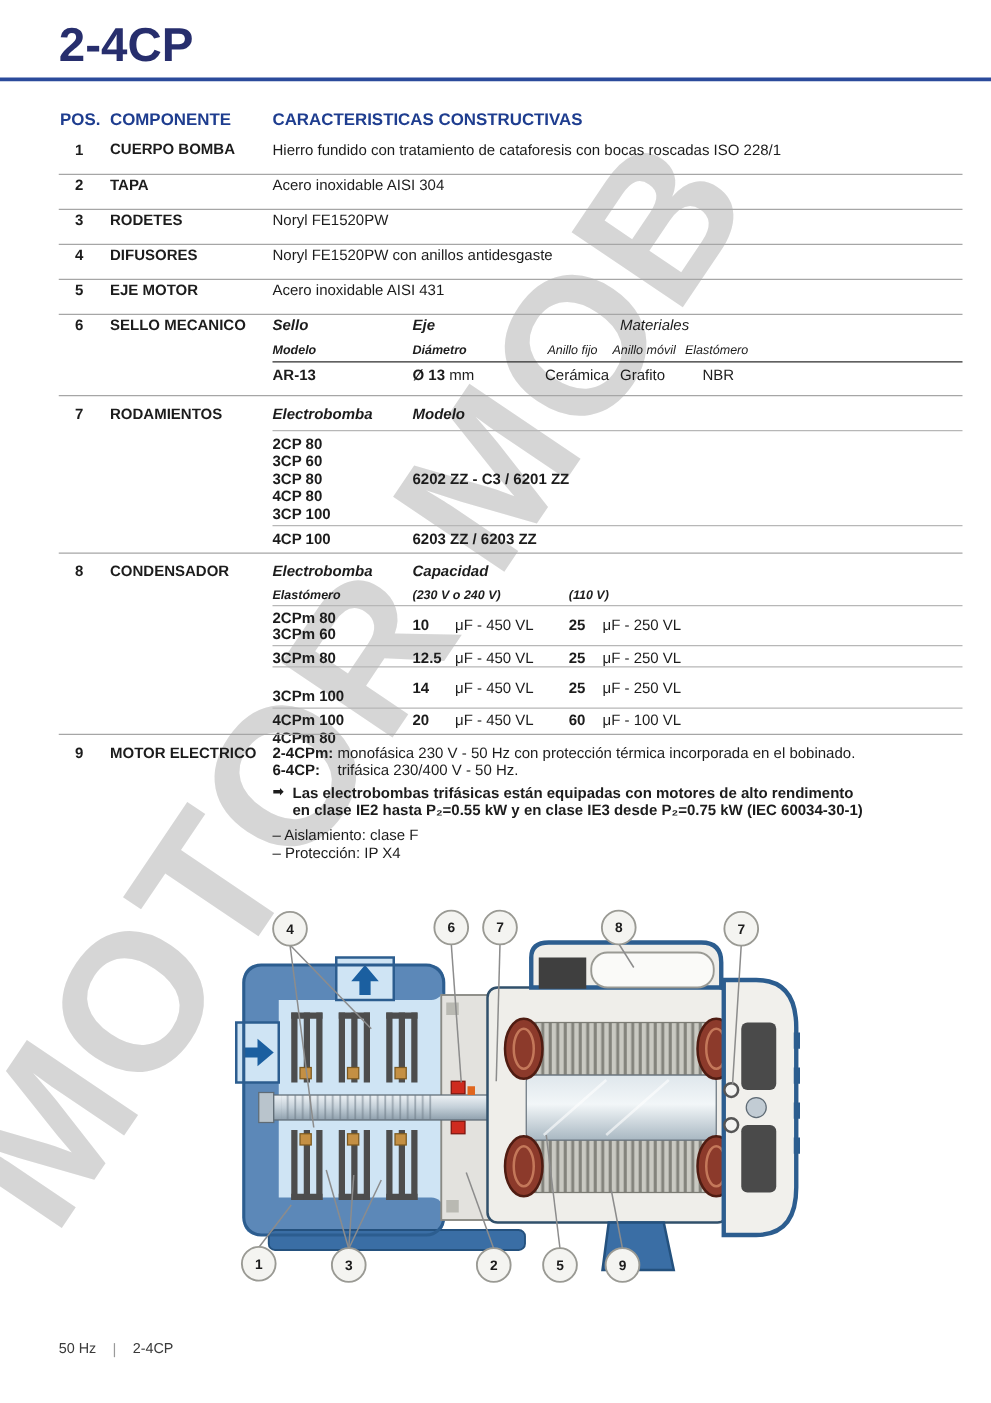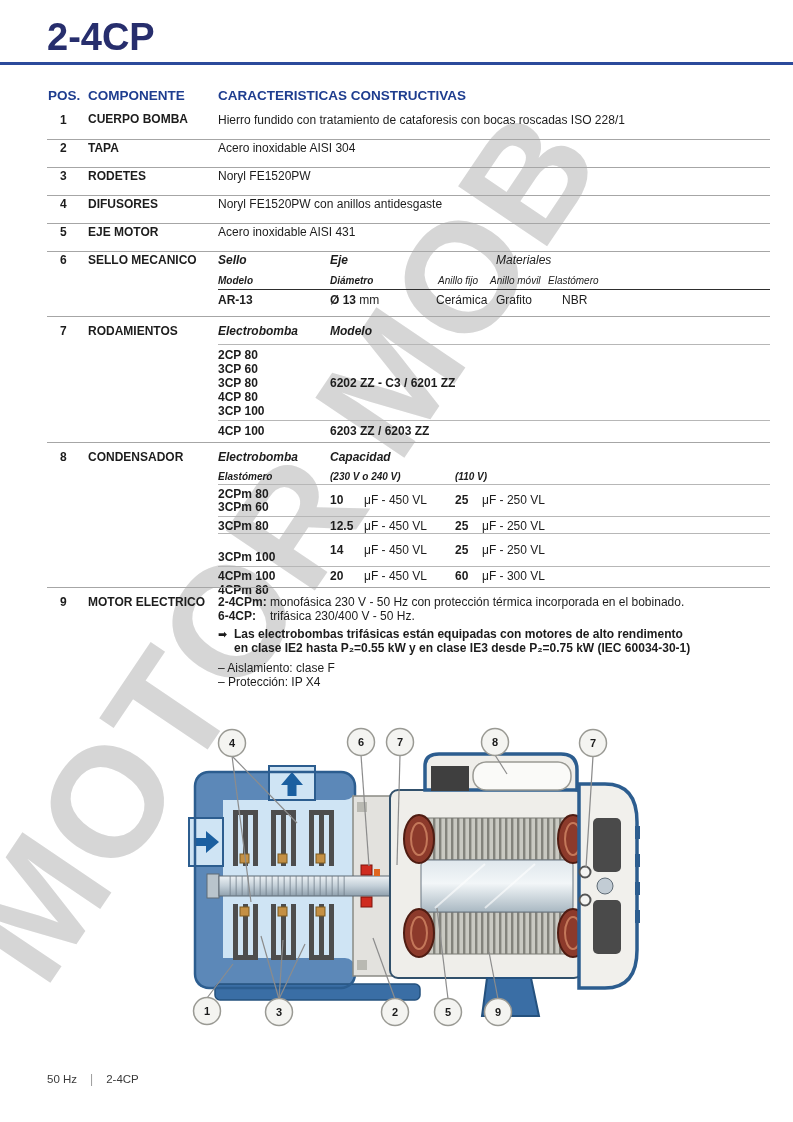--- a/index.html
+++ b/index.html
@@ -130,21 +130,21 @@
     <div class="sub-sep" style="top:533px;"></div>
 
     <div class="t b" style="left:218px; top:543px;margin-top:40px;">4CPm 80</div>
     <div class="t b" style="left:218px; top:550px;">3CPm 100</div>
     <div class="t" style="left:330px; top:543px;"><span class="num230">14</span><span class="unit">μF - 450 VL</span></div>
     <div class="t" style="left:455px; top:543px;"><span class="num110">25</span><span class="unit">μF - 250 VL</span></div>
     <div class="sub-sep" style="top:566px;"></div>
 
     <div class="t b" style="left:218px; top:569px;">4CPm 100</div>
     <div class="t" style="left:330px; top:569px;"><span class="num230">20</span><span class="unit">μF - 450 VL</span></div>
-    <div class="t" style="left:455px; top:569px;"><span class="num110">60</span><span class="unit">μF - 300 VL</span></div>
+    <div class="t" style="left:455px; top:569px;"><span class="num110">60</span><span class="unit">μF - 100 VL</span></div>
     <div class="sep" style="top:587px;"></div>
 
     <div class="t b" style="left:60px; top:595px;">9</div>
     <div class="t b" style="left:88px; top:595px;">MOTOR ELECTRICO</div>
     <div class="t" style="left:218px; top:595px;"><span class="b" style="display:inline-block; width:52px;">2-4CPm:</span><span>monofásica 230 V - 50 Hz con protección térmica incorporada en el bobinado.</span></div>
     <div class="t" style="left:218px; top:609px;"><span class="b" style="display:inline-block; width:52px;">6-4CP:</span><span>trifásica 230/400 V - 50 Hz.</span></div>
     <div class="t b" style="left:218px; top:627px; font-size:11px;">➡</div>
     <div class="t b" style="left:234px; top:627px;">Las electrobombas trifásicas están equipadas con motores de alto rendimento</div>
     <div class="t b" style="left:234px; top:641px;text-align:right;">en clase IE2 hasta P₂=0.55 kW y en clase IE3 desde P₂=0.75 kW (IEC 60034-30-1)</div>
     <div class="t" style="left:218px; top:661px;">– Aislamiento: clase F</div>

